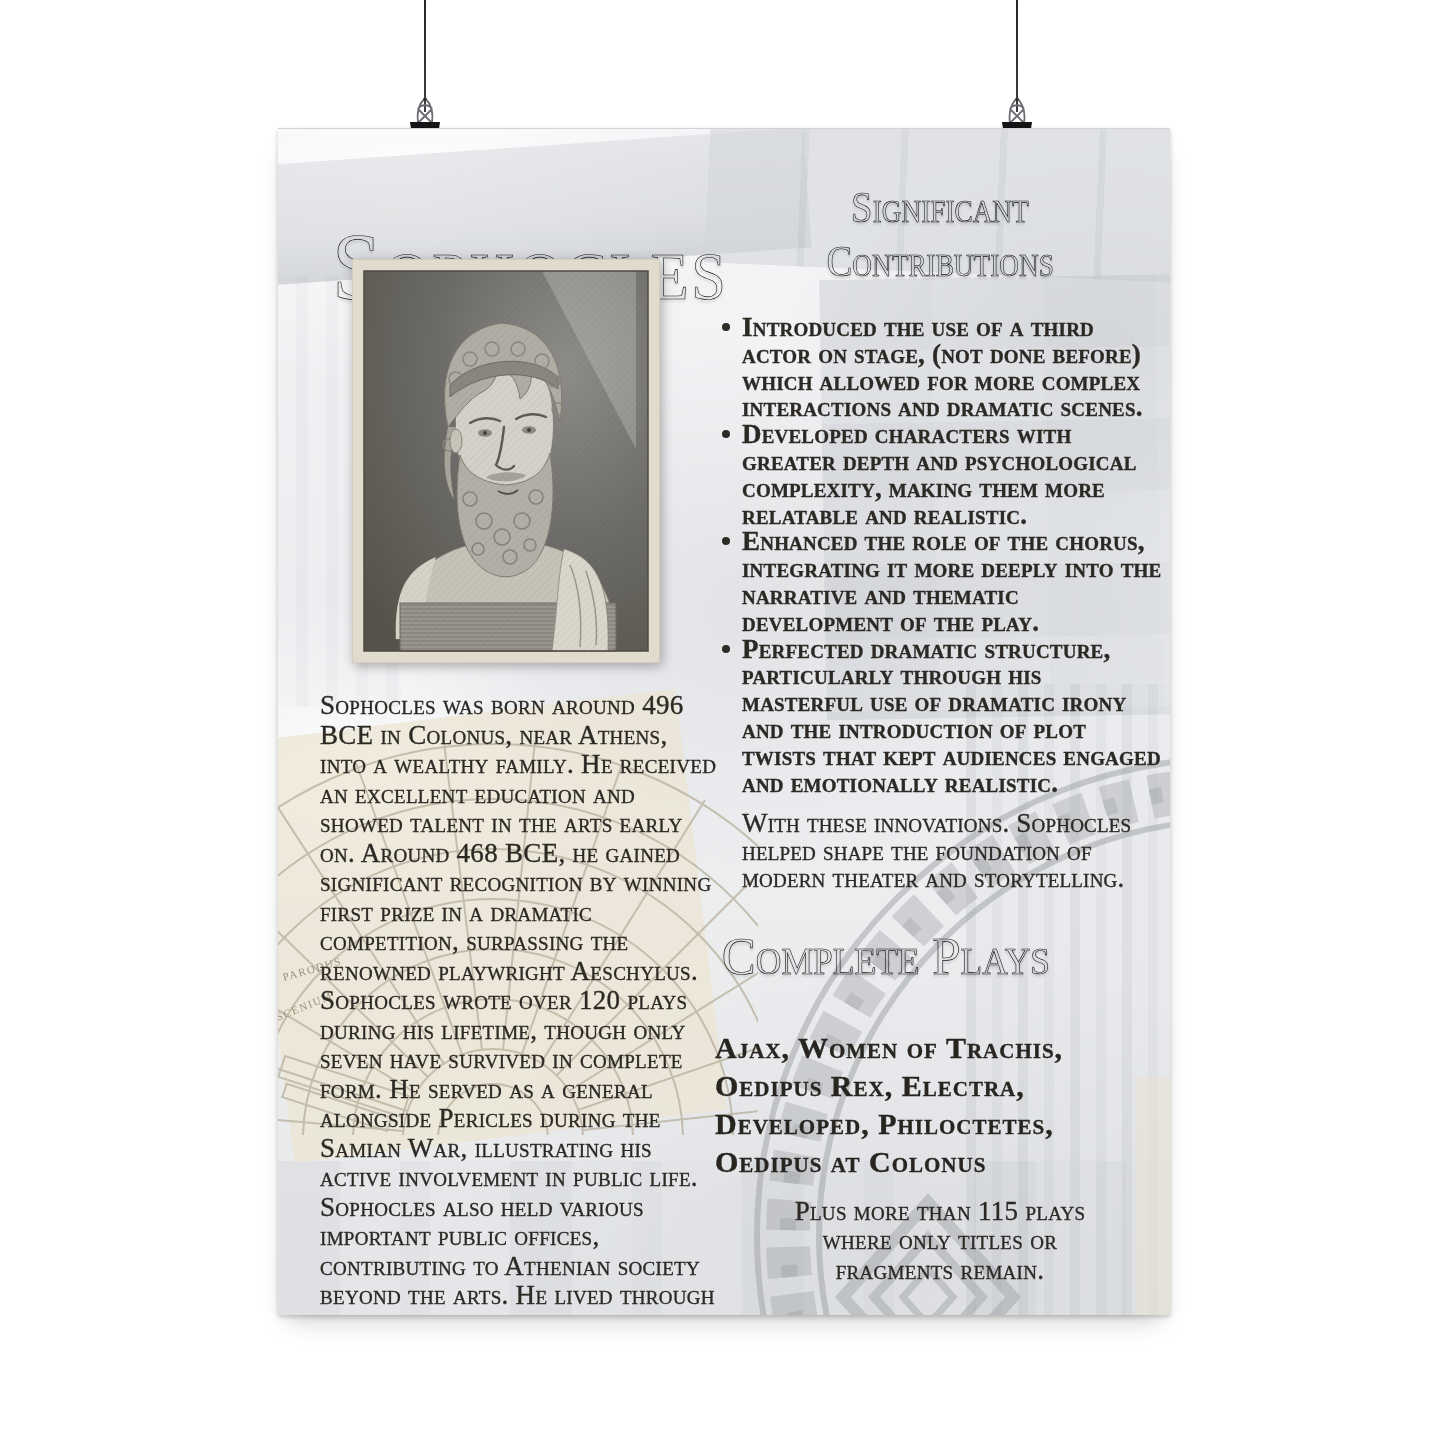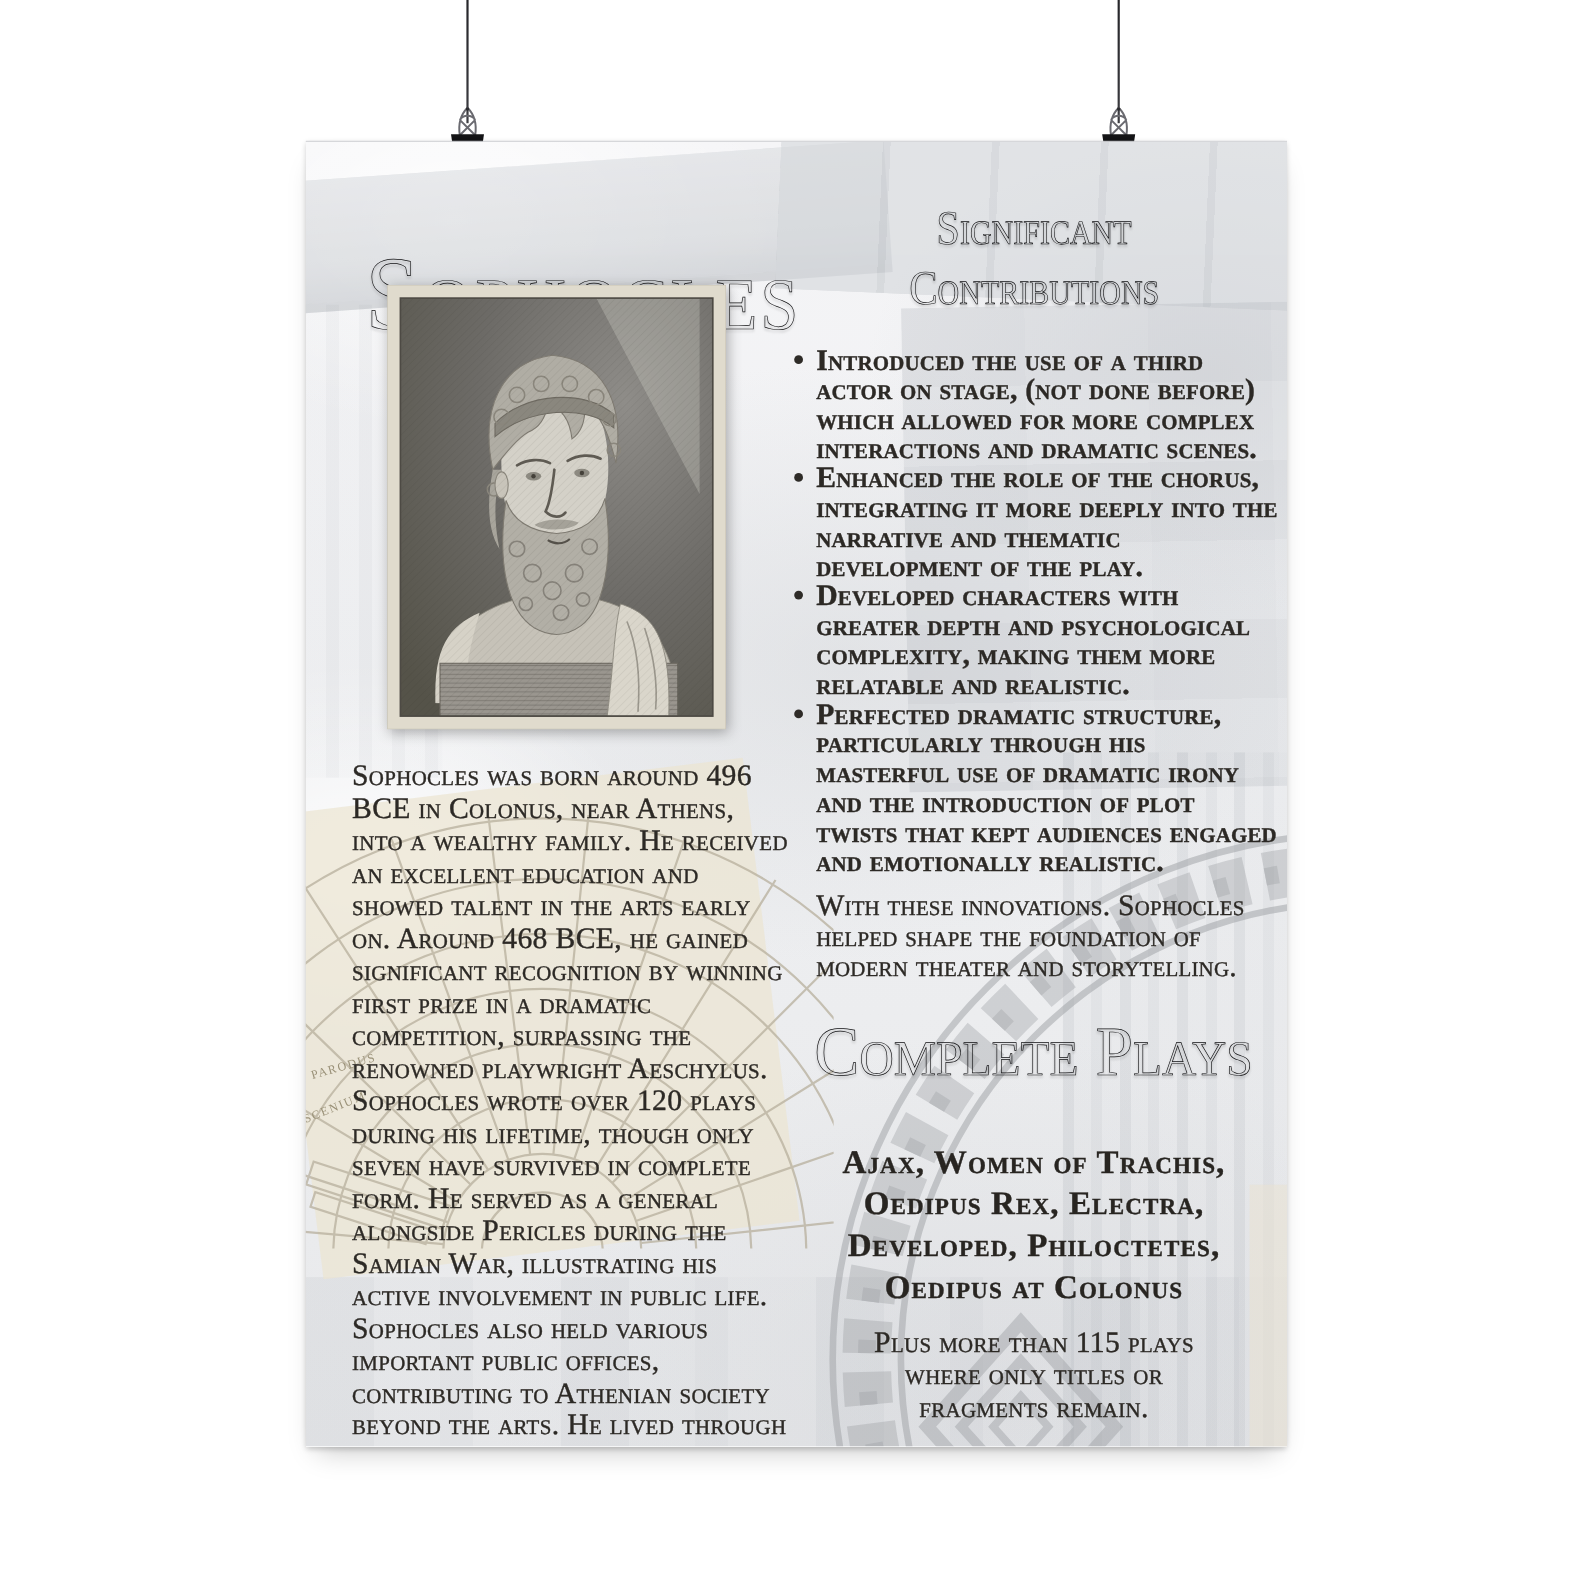--- a/index.html
+++ b/index.html
@@ -117,24 +117,24 @@
   .h2 .cond { display:inline-block; transform:scaleX(.88); transform-origin:center; }
 
   .bullets { list-style:none; margin:25px 0 0 0; padding:0;
     font-size:27px; line-height:26.8px; letter-spacing:.2px;font-weight:bold; }
   .bullets li { position:relative; padding-left:27px; }
   .bullets li::before { content:""; position:absolute; left:7px; top:9px;
     width:8px; height:8px; border-radius:50%; background:#2e2b27; }
 
   .summary { margin:14px 0 0 27px; font-size:27px; line-height:27.5px; letter-spacing:.2px; }
 
-  .plays-heading { margin-top:34px; font-size:64px; line-height:58px; text-align:center; white-space:nowrap; }
+  .plays-heading { margin-top:34px; font-size:53px; line-height:58px; white-space:nowrap; }
   .plays-heading .cond { display:inline-block; transform:scaleX(.96); transform-origin:center; }
 
-  .plays-list { margin-top:14px; text-align:center; }
+  .plays-list { margin-top:14px; text-align:left; }
   .plays-line { font-size:30px; line-height:38px; font-weight:700;
     letter-spacing:1px; color:#282521; }
 
   .plays-note { margin:16px auto 0 auto; max-width:352px; text-align:center;
     font-size:27px; line-height:29.5px; letter-spacing:.3px; }
 </style>
 </head>
 <body>
 
 <div class="scene">
@@ -287,22 +287,22 @@
 
       <p class="bio smallcaps">Sophocles was born around 496 BCE in Colonus, near Athens, into a wealthy family. He received an excellent education and showed talent in the arts early on. Around 468 BCE, he gained significant recognition by winning first prize in a dramatic competition, surpassing the renowned playwright Aeschylus. Sophocles wrote over 120 plays during his lifetime, though only seven have survived in complete form. He served as a general alongside Pericles during the Samian War, illustrating his active involvement in public life. Sophocles also held various important public offices, contributing to Athenian society beyond the arts. He lived through the golden age of Athens, passing away in 406 BCE, leaving behind a legacy that profoundly influenced theater and drama.</p>
     </div>
 
     <div class="right-col">
       <h2 class="h2 engraved"><span class="cond">Significant</span></h2>
       <h2 class="h2 engraved"><span class="cond">Contributions</span></h2>
 
       <ul class="bullets smallcaps">
         <li>Introduced the use of a third actor on stage, (not done before) which allowed for more complex interactions and dramatic scenes.</li>
+        <li>Developed characters with greater depth and psychological complexity, making them more relatable and realistic.</li>
         <li>Enhanced the role of the chorus, integrating it more deeply into the narrative and thematic development of the play.</li>
-        <li>Developed characters with greater depth and psychological complexity, making them more relatable and realistic.</li>
         <li>Perfected dramatic structure, particularly through his masterful use of dramatic irony and the introduction of plot twists that kept audiences engaged and emotionally realistic.</li>
       </ul>
 
       <p class="summary smallcaps">With these innovations. Sophocles helped shape the foundation of modern theater and storytelling.</p>
 
       <h2 class="plays-heading engraved"><span class="cond">Complete Plays</span></h2>
 
       <div class="plays-list">
         <div class="plays-line smallcaps">Ajax, Women of Trachis,</div>
         <div class="plays-line smallcaps">Oedipus Rex, Electra,</div>

